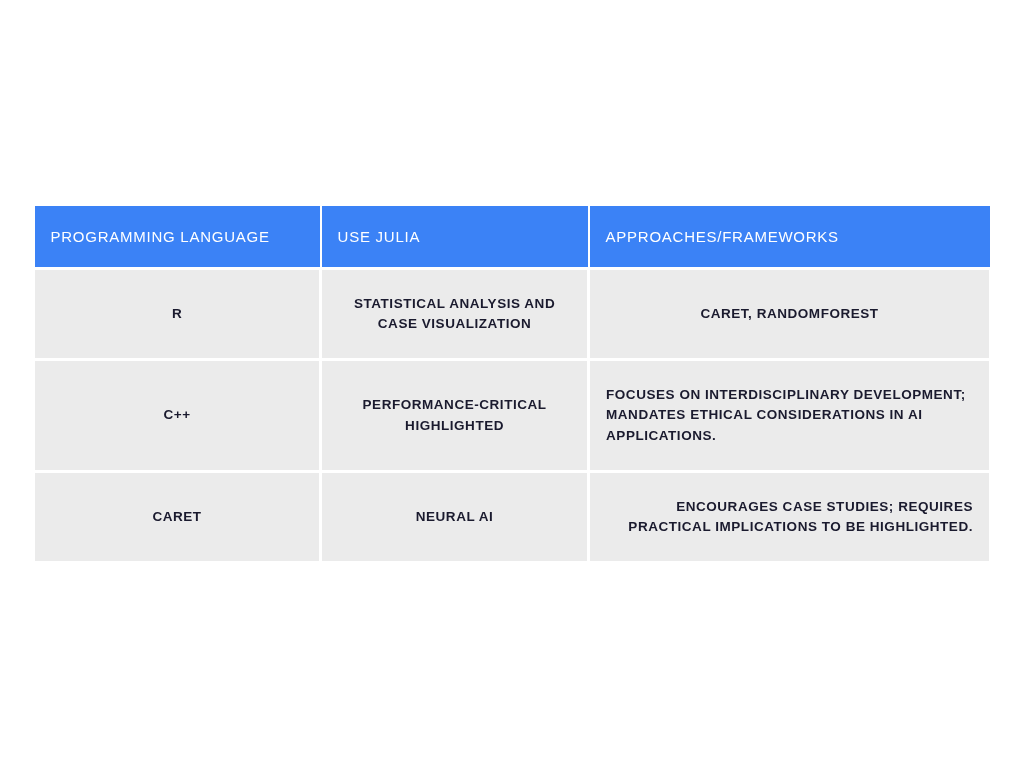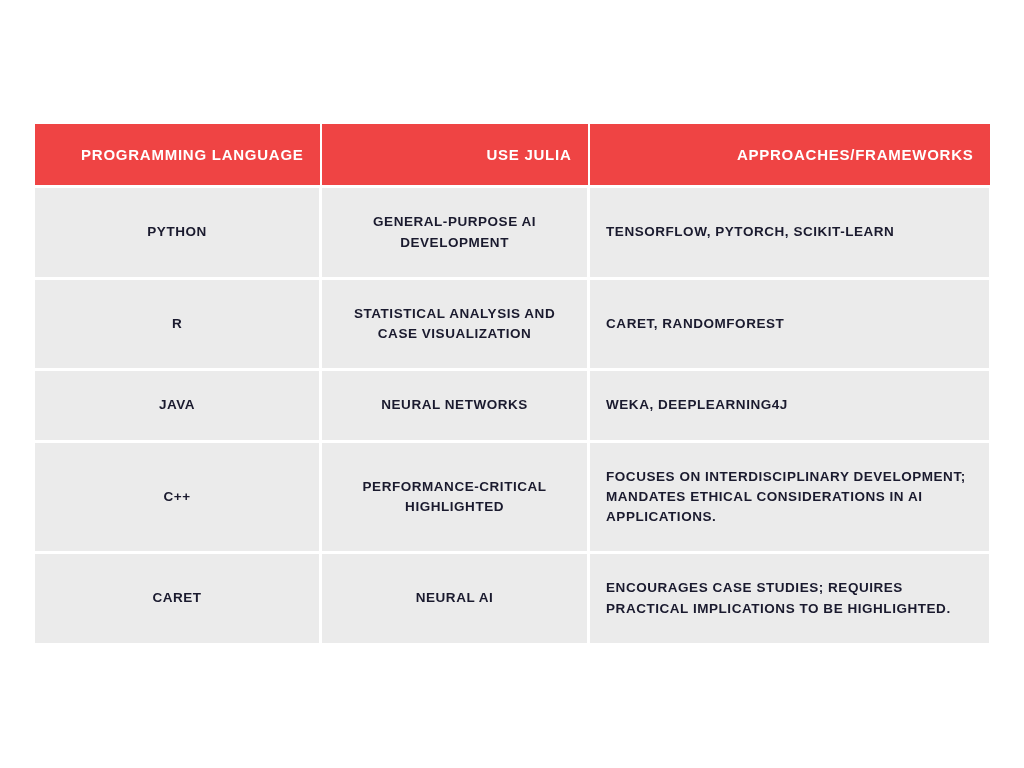--- a/index.html
+++ b/index.html
@@ -23,26 +23,26 @@
       margin: 20px auto;
     }
 
     table {
       width: 100%;
       border-collapse: collapse;
       table-layout: fixed;
     }
 
     thead tr th {
-      background-color: #ef4444;
+      background-color: #3b82f6;
       color: #ffffff;
-      font-weight: bold;
+      font-weight: normal;
       font-size: 15px;
       letter-spacing: 0.05em;
-      text-align: right;
+      text-align: left;
       padding: 22px 16px;
       border: 2px solid #ffffff;
     }
 
     tbody tr td {
       background-color: #ebebeb;
       color: #1a1a2e;
       font-size: 13.5px;
       font-weight: 600;
       letter-spacing: 0.04em;
@@ -74,40 +74,30 @@
       <col class="col-lib">
     </colgroup>
     <thead>
       <tr>
         <th>PROGRAMMING LANGUAGE</th>
         <th>USE JULIA</th>
         <th>APPROACHES/FRAMEWORKS</th>
       </tr>
     </thead>
     <tbody id="table-body">
-    <tr>
-          <td>PYTHON</td>
-          <td>GENERAL-PURPOSE AI DEVELOPMENT</td>
-          <td style="text-align: left;">TENSORFLOW, PYTORCH, SCIKIT-LEARN</td>
-        </tr>
         <tr>
           <td>R</td>
           <td>STATISTICAL ANALYSIS AND CASE VISUALIZATION</td>
-          <td style="text-align: left;">CARET, RANDOMFOREST</td>
-        </tr>
-        <tr>
-          <td>JAVA</td>
-          <td>NEURAL NETWORKS</td>
-          <td style="text-align: left;">WEKA, DEEPLEARNING4J</td>
+          <td style="text-align: center;">CARET, RANDOMFOREST</td>
         </tr>
         <tr>
           <td>C++</td>
           <td>PERFORMANCE-CRITICAL HIGHLIGHTED</td>
           <td style="text-align: left;">FOCUSES ON INTERDISCIPLINARY DEVELOPMENT; MANDATES ETHICAL CONSIDERATIONS IN AI APPLICATIONS.</td>
         </tr>
         <tr>
           <td>CARET</td>
           <td>NEURAL AI</td>
-          <td style="text-align: left;">ENCOURAGES CASE STUDIES; REQUIRES PRACTICAL IMPLICATIONS TO BE HIGHLIGHTED.</td>
+          <td style="text-align: right;">ENCOURAGES CASE STUDIES; REQUIRES PRACTICAL IMPLICATIONS TO BE HIGHLIGHTED.</td>
         </tr>
       </tbody>
   </table>
 </div>
 
 </body></html>

